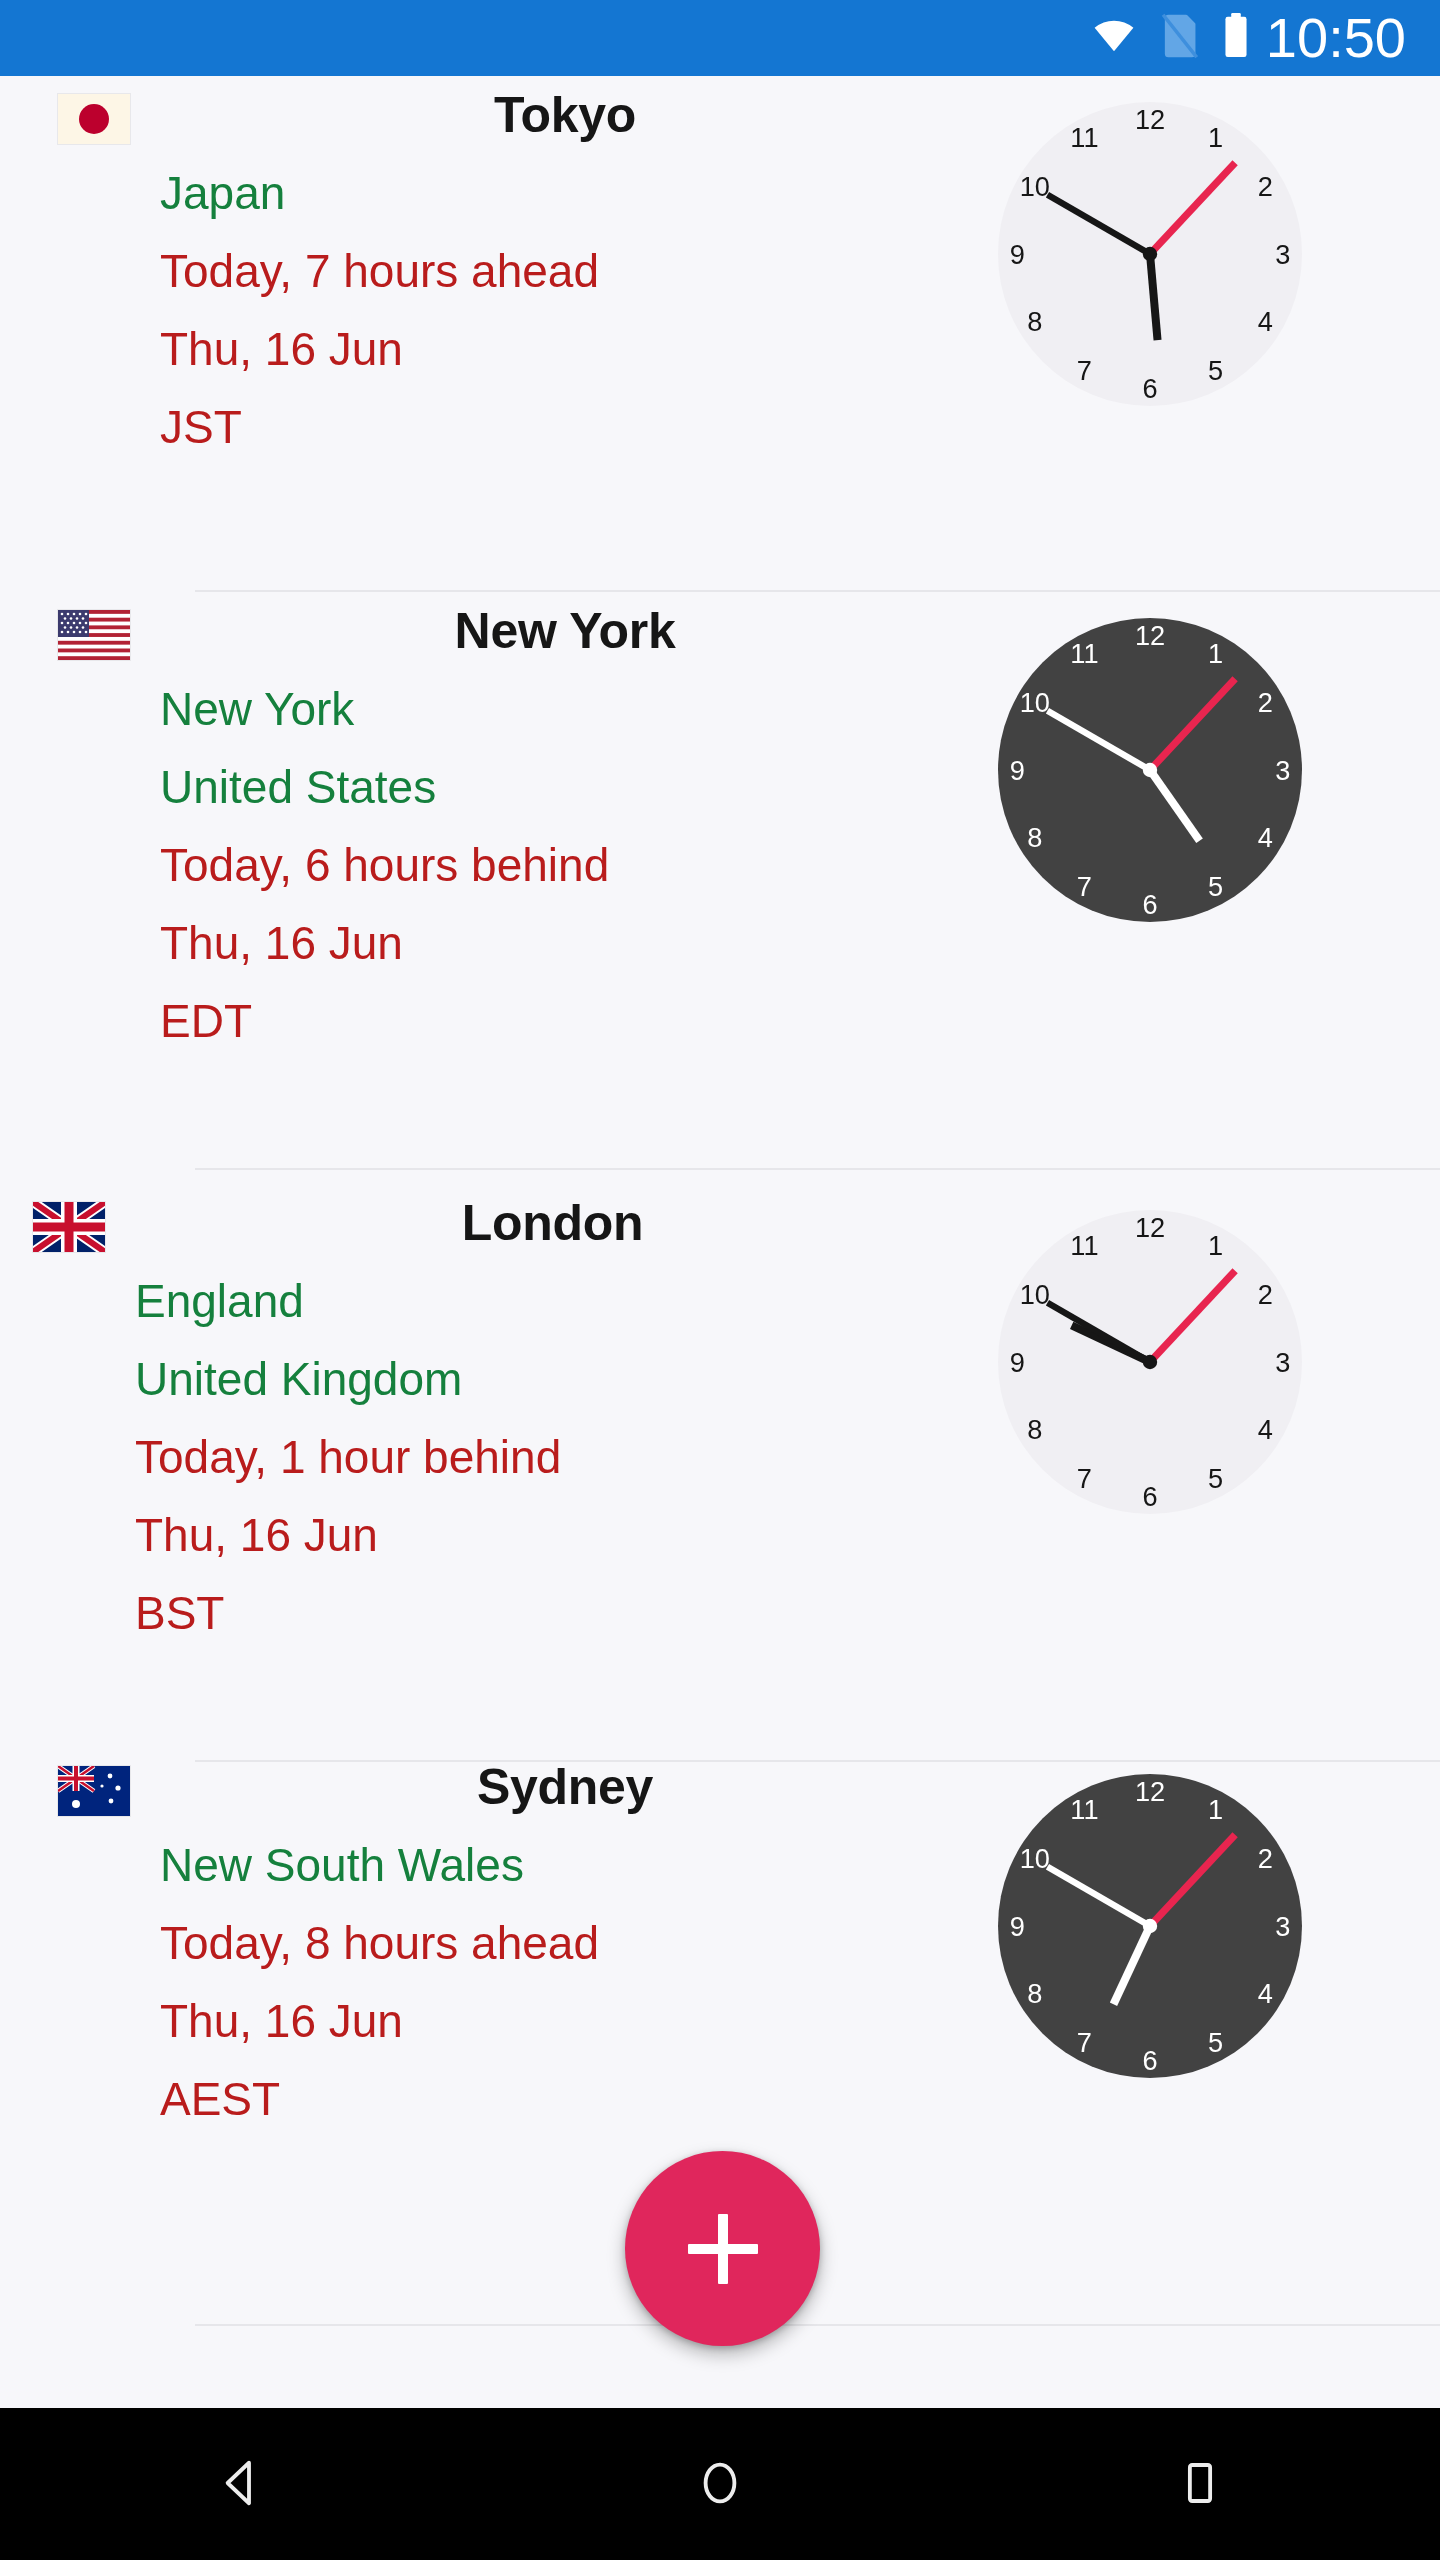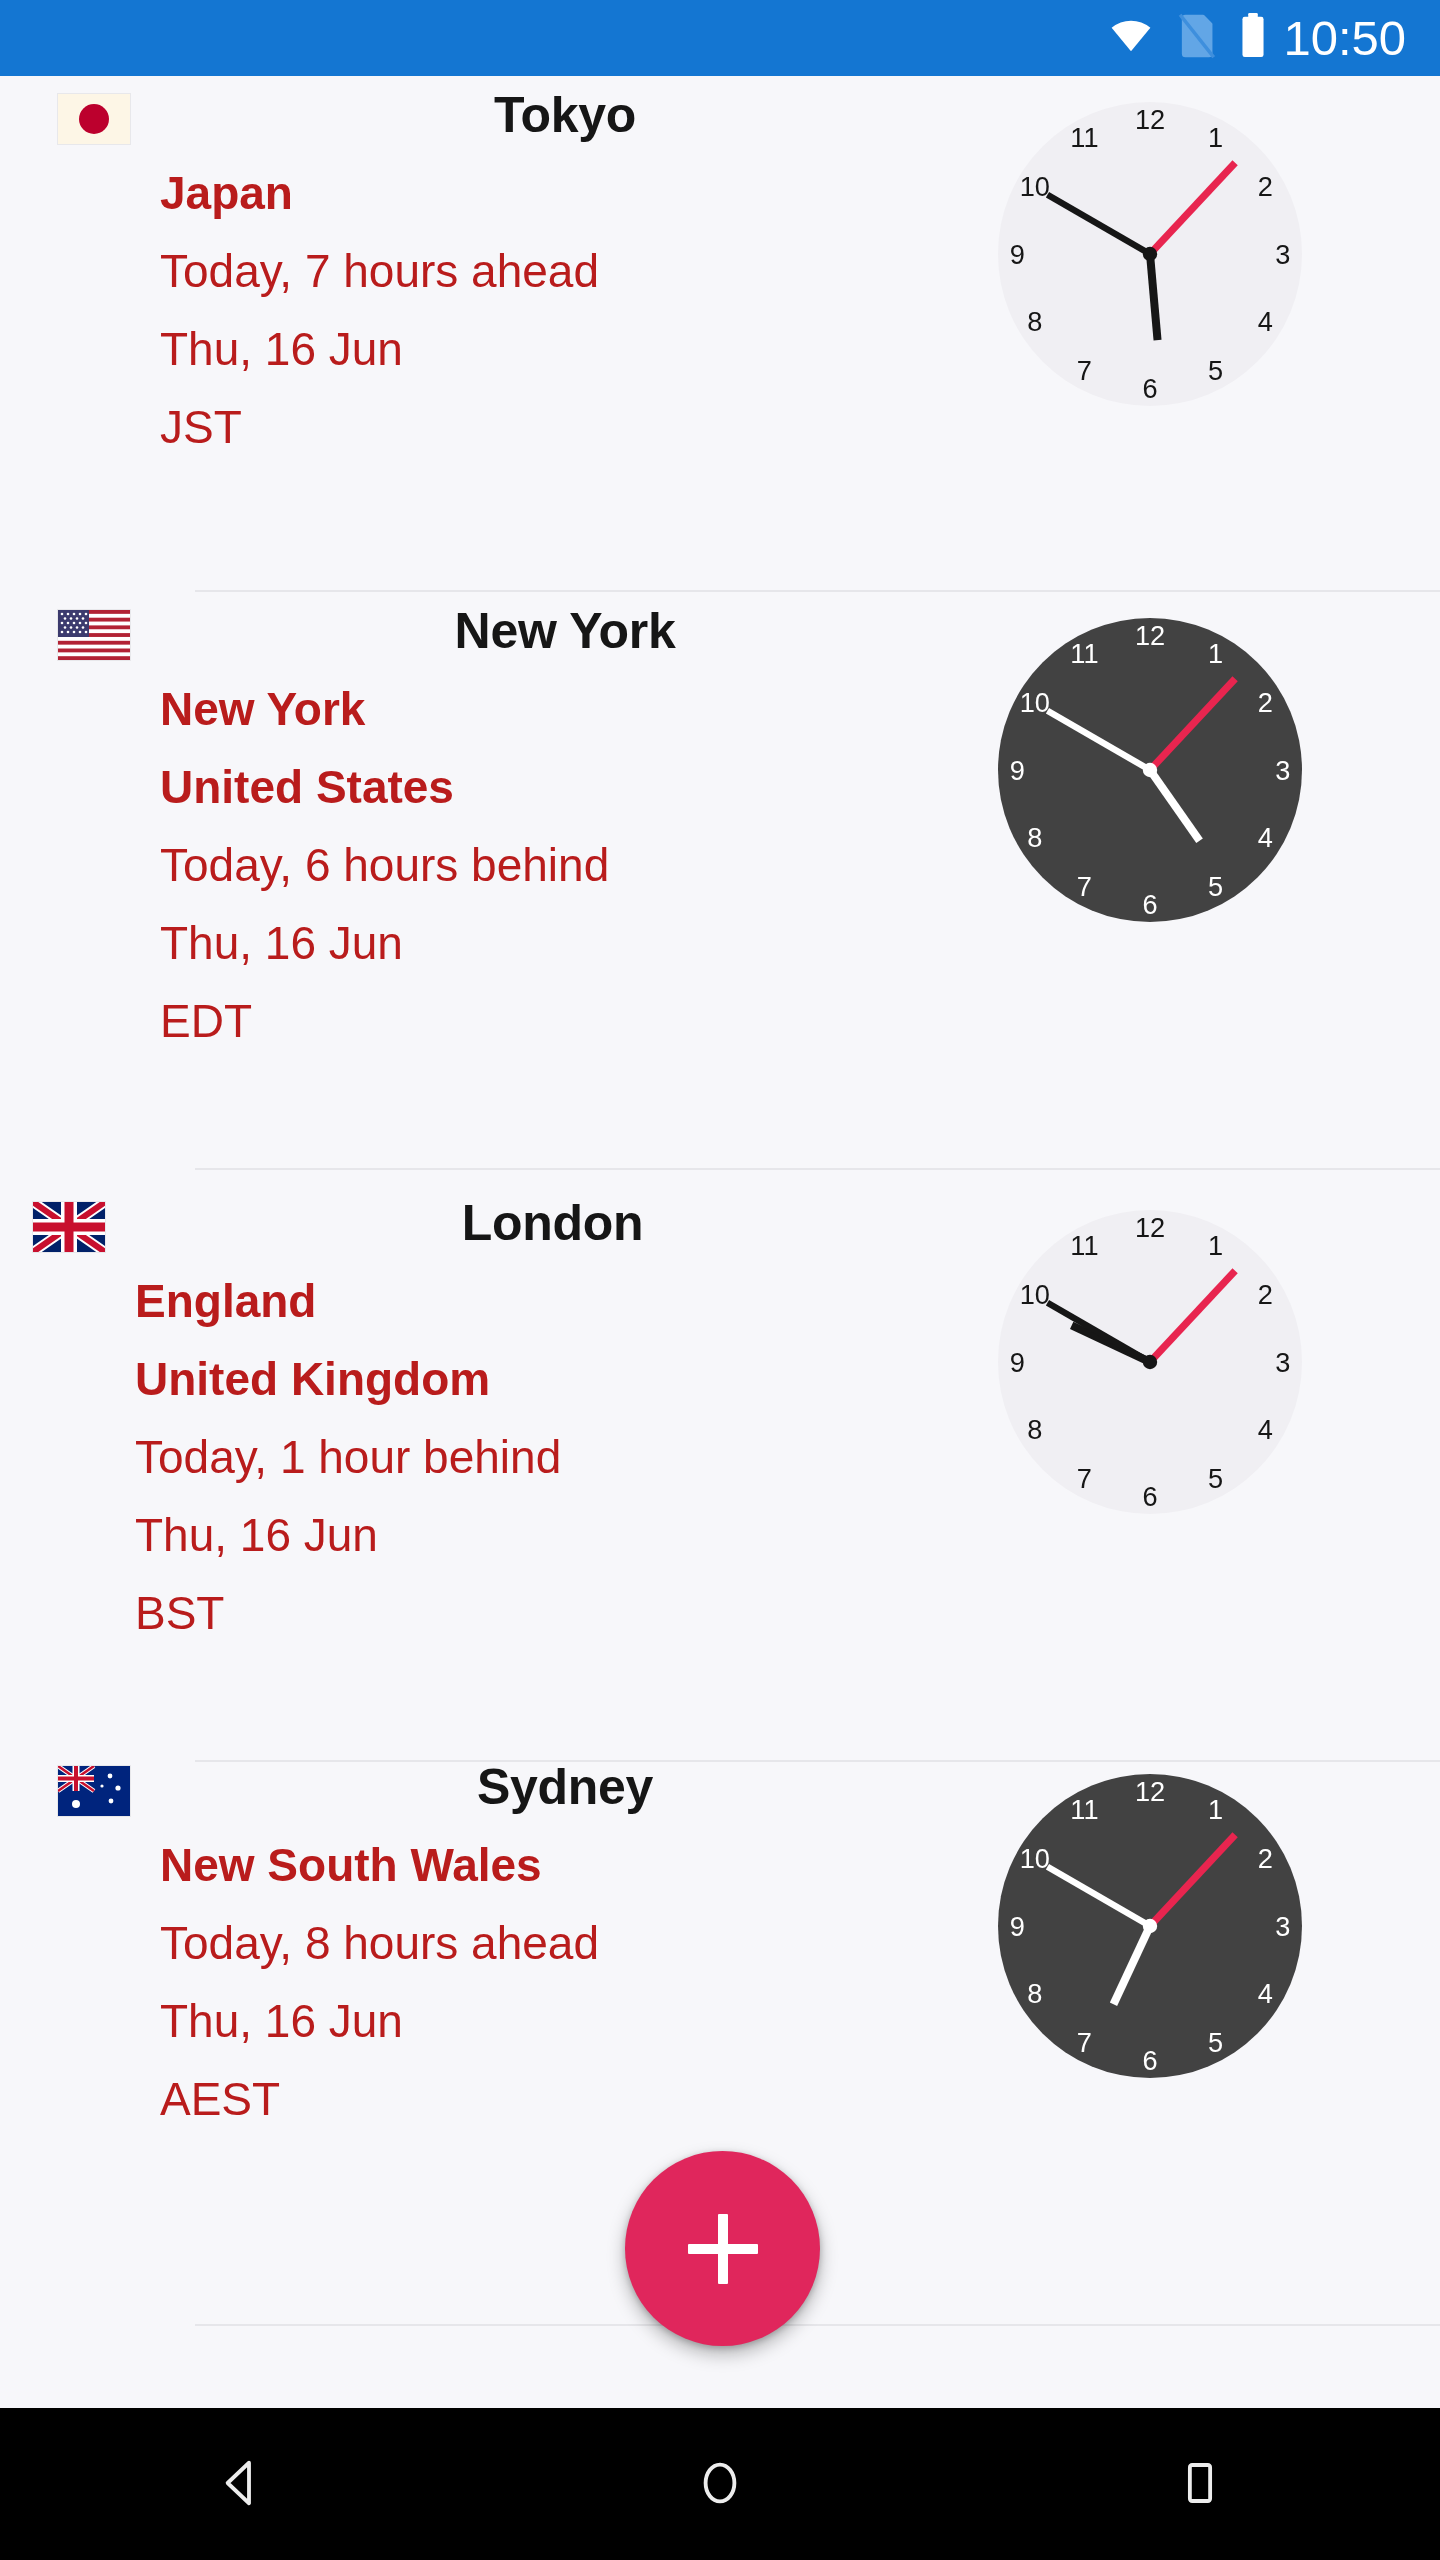--- a/index.html
+++ b/index.html
@@ -14,21 +14,21 @@
   
   .status-bar {
     position:absolute; top:0; left:0; width:1440px; height:76px;
     background:#1476D2;
     display:flex; align-items:center; justify-content:flex-end;
     padding-right:34px;
   }
   .status-icons { display:flex; align-items:center; gap:24px; }
   .si { display:block; }
   .status-time {
-    color:#FFFFFF; font-size:49px; font-weight:400;
+    color:#FFFFFF; font-size:56px; font-weight:400;
     letter-spacing:0px; margin-left:16px; line-height:1;
     font-family:"Liberation Sans", sans-serif;
   }
 
   
   .content {
     position:absolute; top:76px; left:0; width:1440px; height:2332px;
     background:#F7F7FA;
   }
   .city-row {
@@ -39,21 +39,21 @@
   .flag {
     width:72px; height:50px; margin-top:18px; flex:0 0 auto;
     box-shadow:0 0 0 1px rgba(0,0,0,.06);
   }
   .city-text { flex:1 1 auto; margin-left:30px; padding-top:0; }
   .city-name {
     font-size:50px; font-weight:bold; color:#161616;
     line-height:78px; letter-spacing:-0.3px;text-align:center;
   }
   .city-sub {
-    font-size:46px; font-weight:700; color:#b91c1c;
+    font-size:46px; font-weight:400; color:#15803d;
     line-height:78px;
   }
   .city-meta {
     font-size:46px; font-weight:400; color:#b91c1c;
     line-height:78px;
   }
 
   
   .clock-wrap { flex:0 0 auto; width:360px; margin-right:110px; padding-top:18px;
     display:flex; justify-content:center;text-align:center; }

